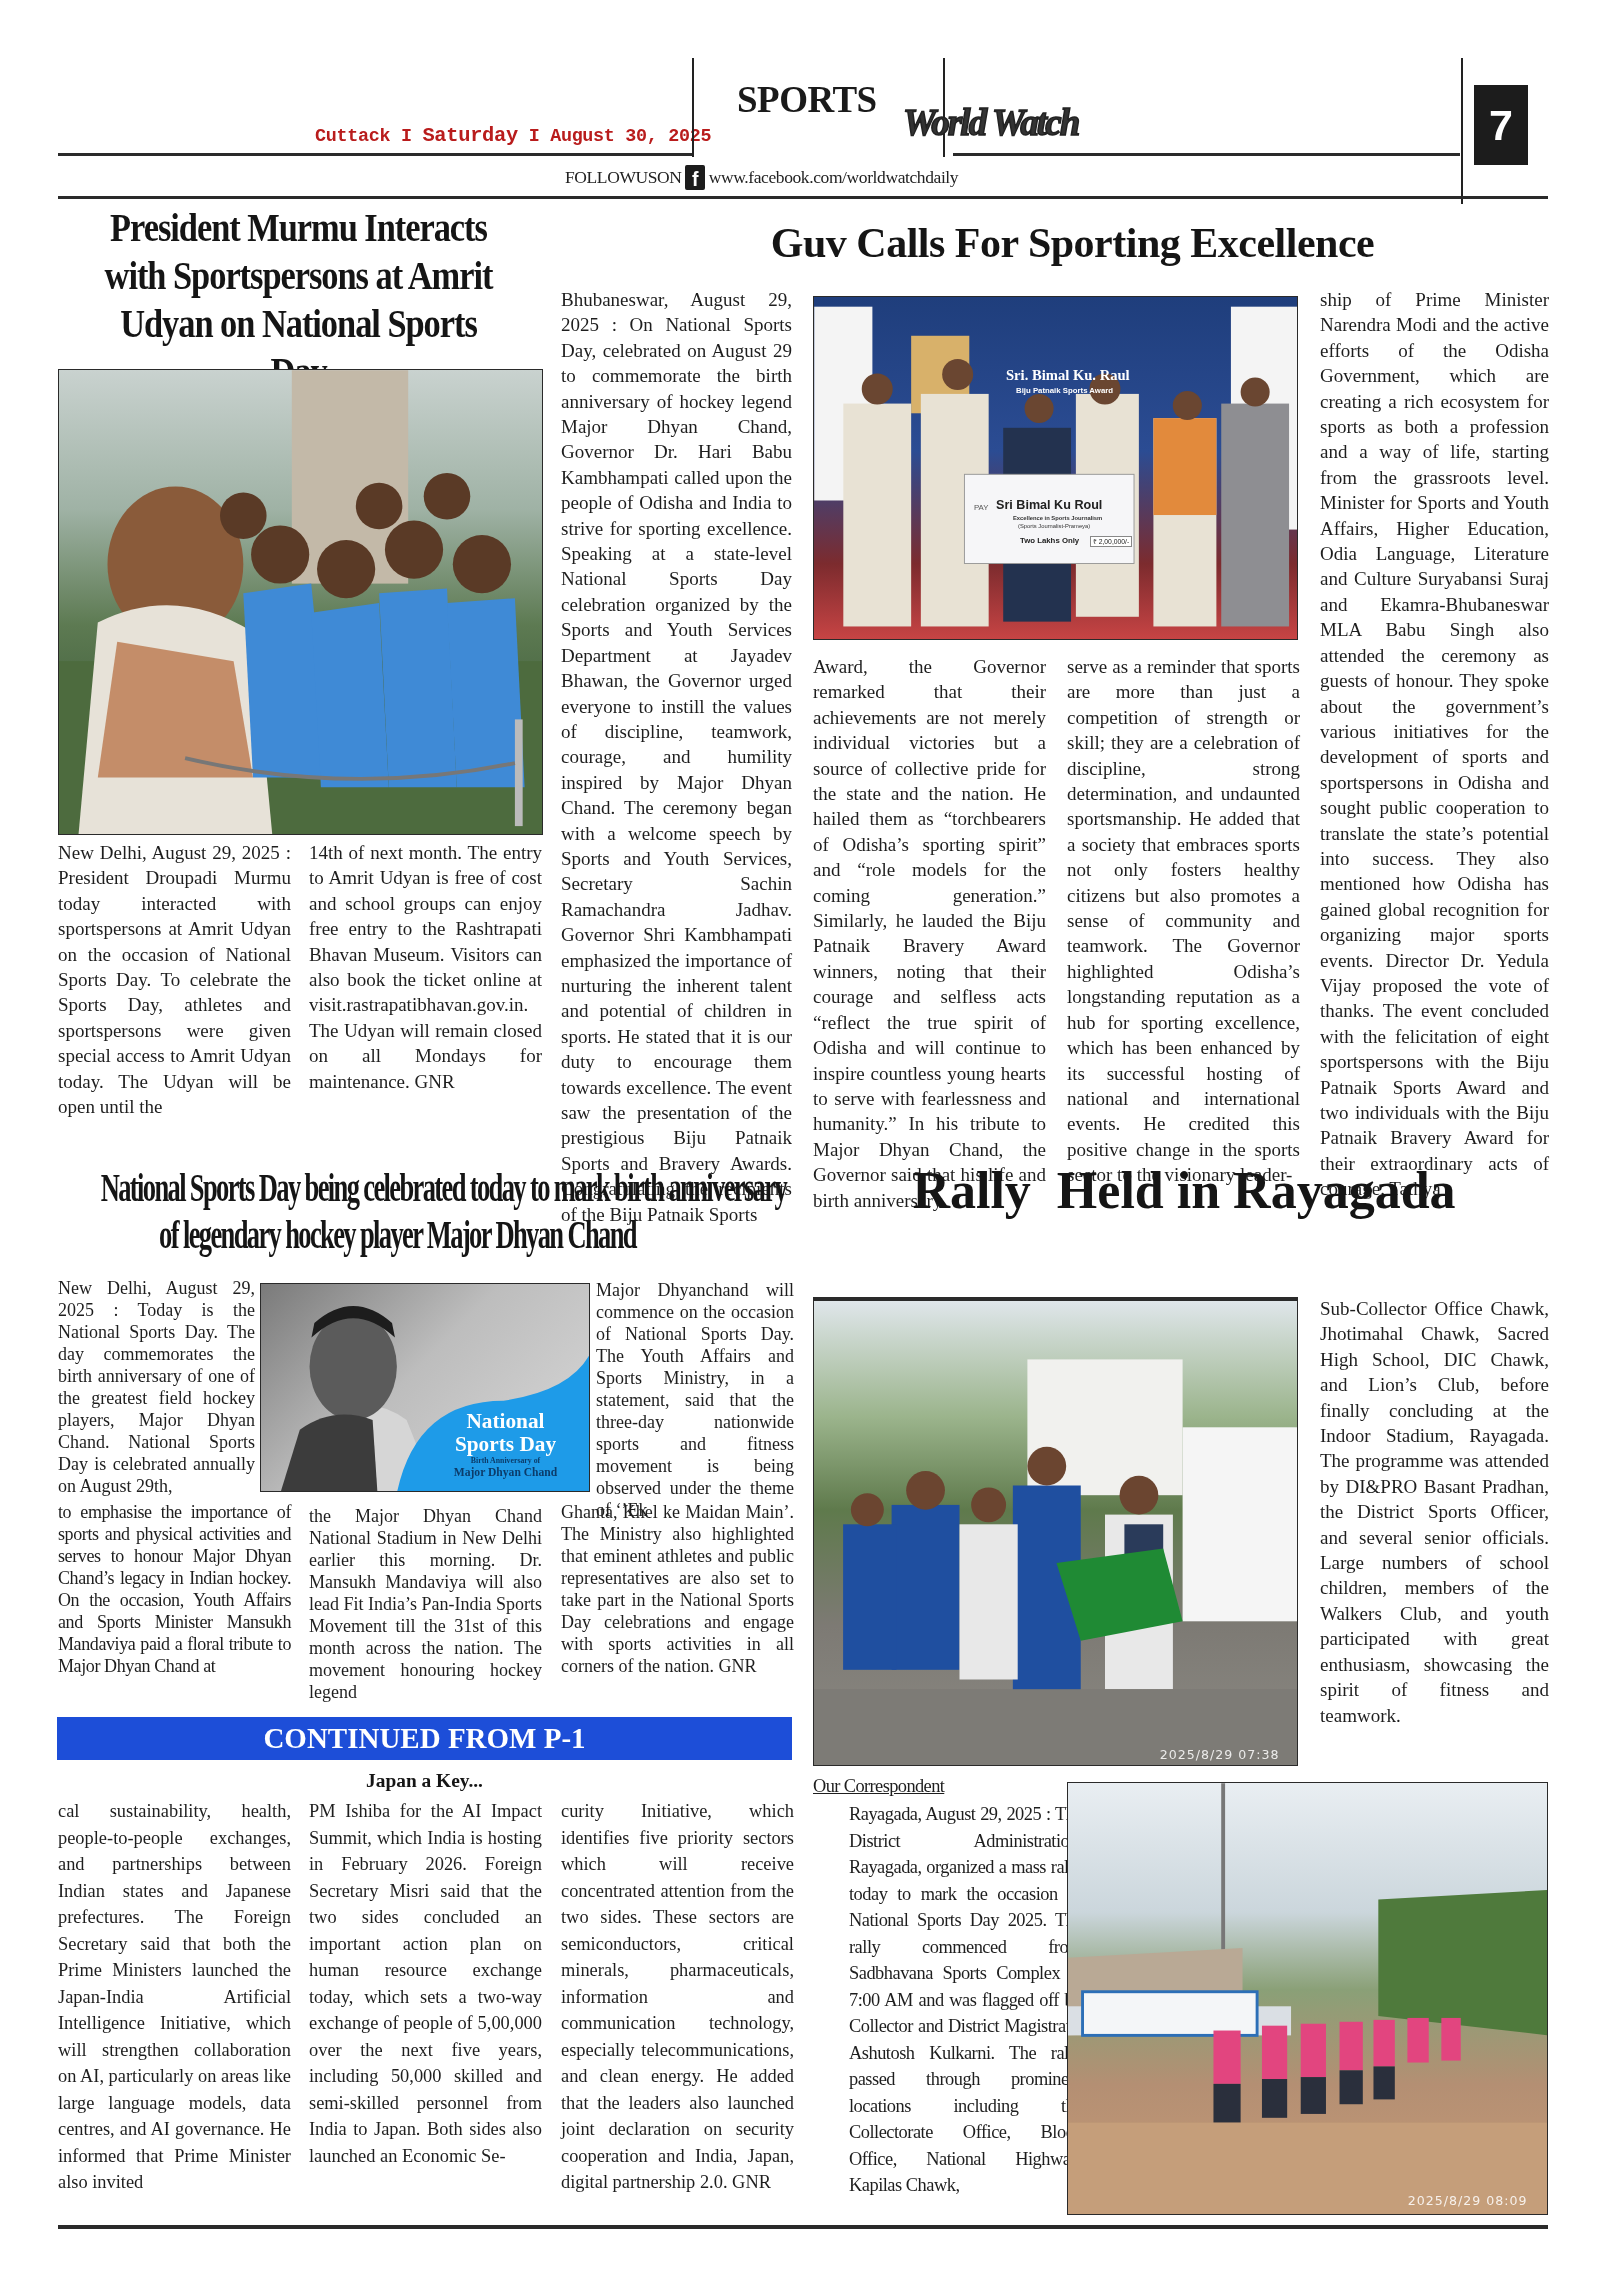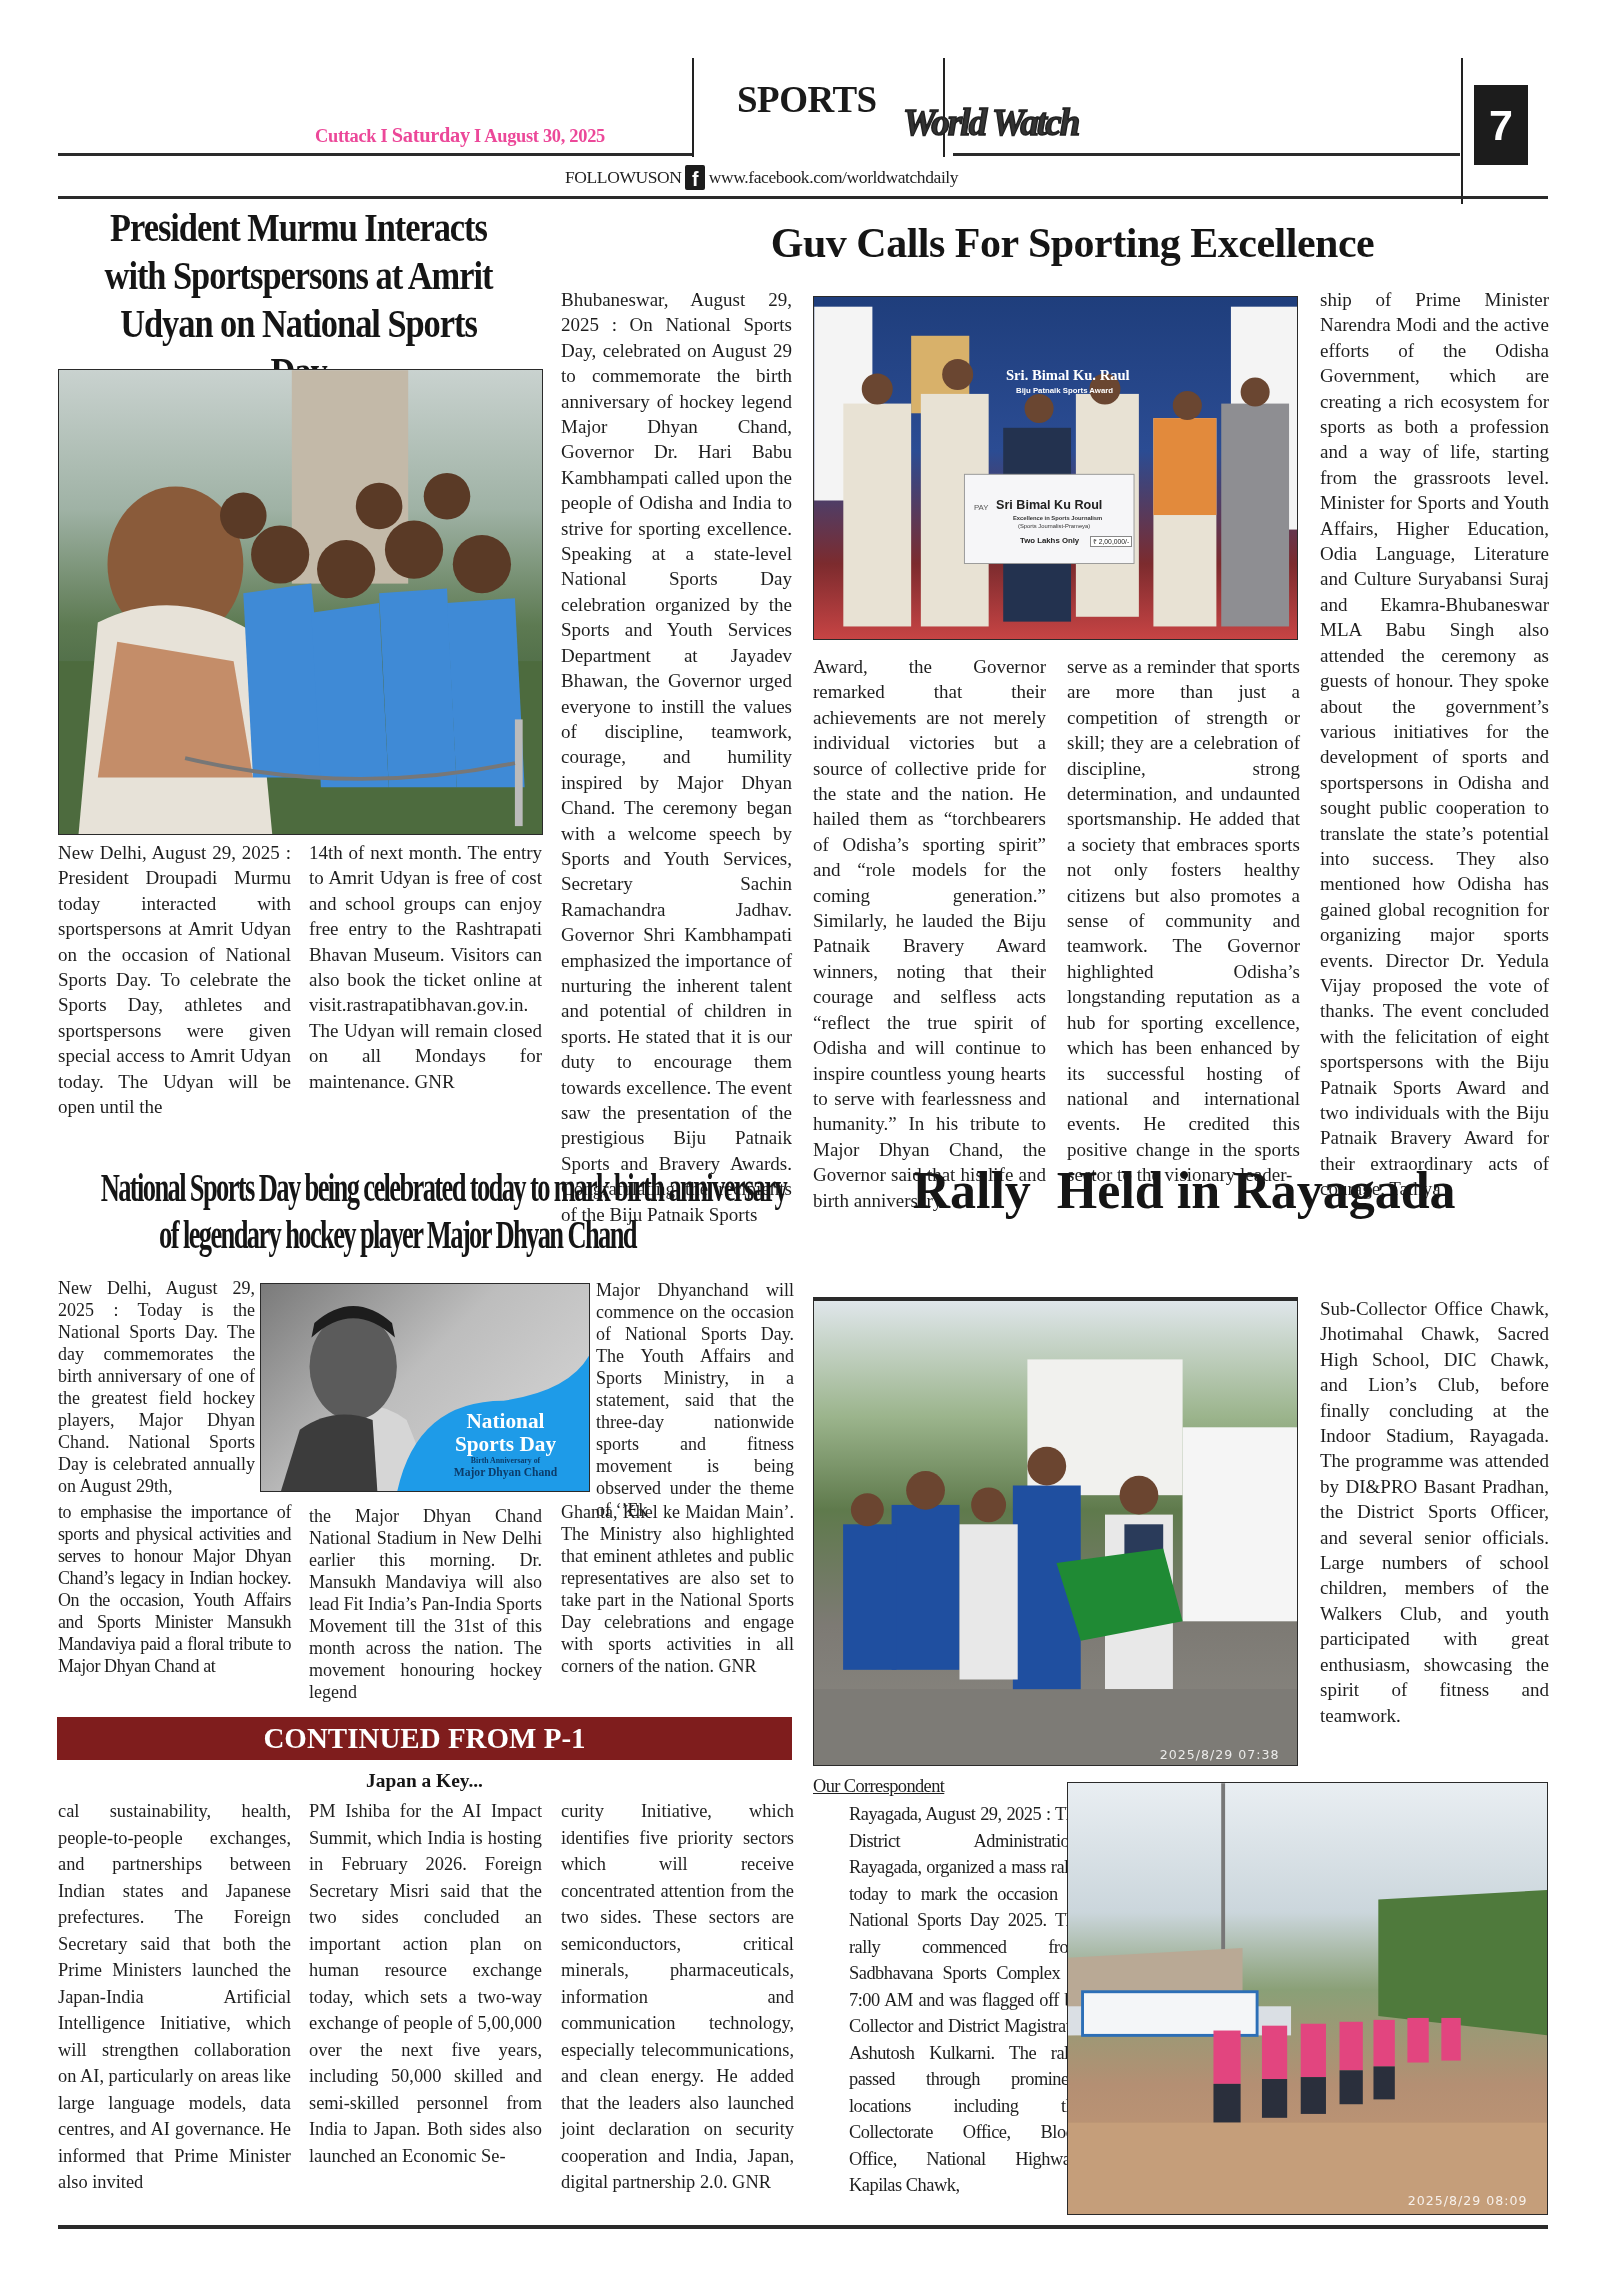--- a/index.html
+++ b/index.html
@@ -6,28 +6,28 @@
   html, body { width: 1605px; height: 2293px; background: #ffffff; overflow: hidden; }
   body { position: relative; font-family: "Liberation Serif", "DejaVu Serif", serif; color: #1a1a1a; }
   .abs { position: absolute; }
   .body-text { font-family: "Liberation Serif", serif; font-size: 19px; line-height: 25.4px; text-align: justify; text-align-last: left; hyphens: manual; color: #1e1e1e; }
   .narrow-text { font-family: "Liberation Serif", serif; font-size: 18px; line-height: 26px; text-align: justify; letter-spacing: -0.5px; color: #1e1e1e; margin-left: 36px; }
   .headline { font-family: "Liberation Serif", serif; font-weight: bold; color: #151515; text-align: center; }
   .rule { background: #2a2a2a; }
   .photo { border: 1.9px solid #2a2a2a; overflow: hidden; }
   .vline { width: 1.9px; background: #222; }
   
-  .mast-date { font-family: Liberation Serif, serif; font-size: 18.4px; font-weight: bold; color: #ec4899; letter-spacing: -0.3px; }
+  .mast-date { font-family: Liberation Mono, monospace; font-size: 18.4px; font-weight: bold; color: #b91c1c; letter-spacing: -0.3px; }
   .mast-date .day { font-size: 20.4px; }
   .section-label { font-family: "Liberation Serif", serif; font-weight: bold; font-size: 37px; color: #1a1a1a; letter-spacing: -0.5px; }
   .logo { font-family: "Liberation Serif", serif; font-weight: bold; font-style: italic; font-size: 37px; color: #333; -webkit-text-stroke: 1.5px #222; letter-spacing: -1.9px; }
   .page-num { background: #1c1c1c; color: #fff; font-family: "Liberation Sans", sans-serif; font-weight: bold; font-size: 43px; display: flex; align-items: center; justify-content: center; }
   .follow { font-family: "Liberation Serif", serif; font-size: 17.5px; color: #222; display: flex; align-items: center; gap: 3.9px; letter-spacing: -0.4px; }
   .fb-icon { width: 19.4px; height: 25px; background: #1c1c1c; color: #fff; font-family: "Liberation Sans", sans-serif; font-weight: bold; font-size: 19.4px; display: flex; align-items: flex-end; justify-content: center; border-radius: 1.9px; line-height: 1; padding-bottom: 1px; }
-  .continued-bar { background: #7f1d1d; color: #fff; font-family: "Liberation Serif", serif; font-weight: bold; font-size: 29px; display: flex; align-items: center; justify-content: center; }
+  .continued-bar { background: #1d4ed8; color: #fff; font-family: "Liberation Serif", serif; font-weight: bold; font-size: 29px; display: flex; align-items: center; justify-content: center; }
   .photo-stamp { font-family: "DejaVu Sans", sans-serif; font-size: 12.6px; color: rgba(255,255,255,0.85); letter-spacing: 1px; }
   .byline { font-family: "Liberation Serif", serif; font-size: 18.4px; text-decoration: underline; color: #1e1e1e; letter-spacing: -0.6px; }
 </style>
 </head>
 <body>
 
 <header>
   <div class="abs mast-date" style="left:315px; top:124px; white-space:nowrap;">
     <span>Cuttack</span>
     <span>I</span>

